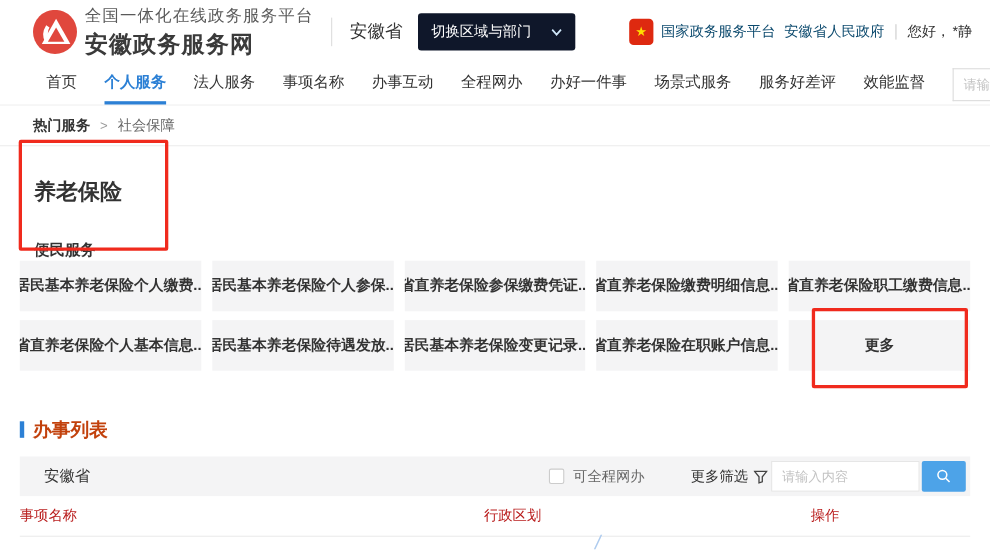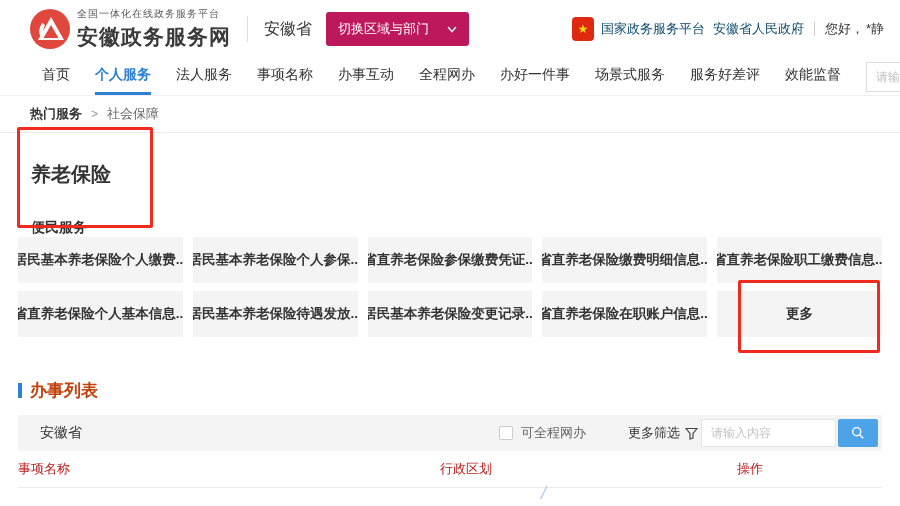--- a/index.html
+++ b/index.html
@@ -3,26 +3,26 @@
 <meta charset="utf-8">
 <style>
   * { margin:0; padding:0; box-sizing:border-box; }
   body { background:#fff; font-family:"Liberation Sans","DejaVu Sans",sans-serif; }
   .page { position:relative; width:900px; height:506px; background:#fff; overflow:hidden; }
 
   
   .topbar { display:flex; align-items:center; height:58px; padding:0 16px 0 30px; }
   .logo { width:40px; height:40px; flex:0 0 auto; }
   .title-block { margin-left:7px; }
-  .tagline { font-size:10px; color:#5a5a5a; letter-spacing:1px; margin-bottom:2px; }
+  .tagline { font-size:15px; color:#5a5a5a; letter-spacing:1px; margin-bottom:2px; }
   .sitename { font-size:21px; font-weight:bold; color:#3a3a3a; letter-spacing:1px; }
   .vdiv { width:1px; height:26px; background:#ddd; margin:0 16px; }
   .vdiv-sm { width:1px; height:14px; background:#ccc; margin:0 10px; }
   .province { font-size:16px; color:#333; margin-right:14px; }
-  .switch-btn { display:flex; align-items:center; gap:18px; background:#be185d; color:#fff;
+  .switch-btn { display:flex; align-items:center; gap:18px; background:#0f172a; color:#fff;
     border:none; font-size:13px; padding:8px 12px; border-radius:3px; cursor:pointer;
     font-family:inherit; }
   .top-right { margin-left:auto; display:flex; align-items:center; font-size:13px; color:#333; }
   .emblem { width:22px; height:24px; background:#de2910; border-radius:4px; display:flex;
     align-items:center; justify-content:center; color:#ffde00; font-size:12px; margin-right:7px; }
   .gov-link { color:#0c4a6e; text-decoration:none; }
   .gov-link + .gov-link { margin-left:8px; }
   .greeting { color:#333; }
   .username { color:#333; margin-left:2px; }
 

